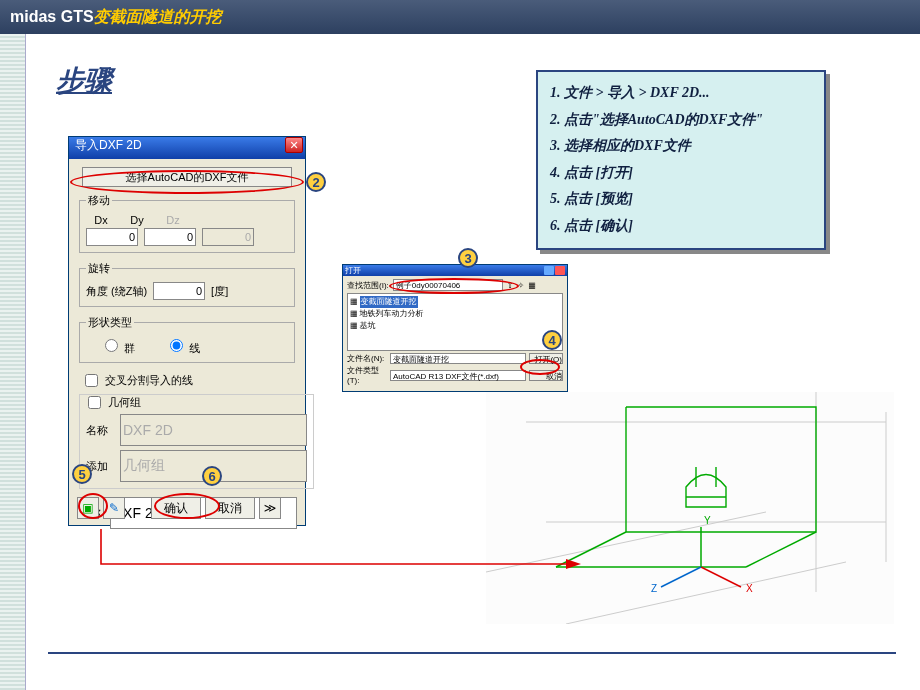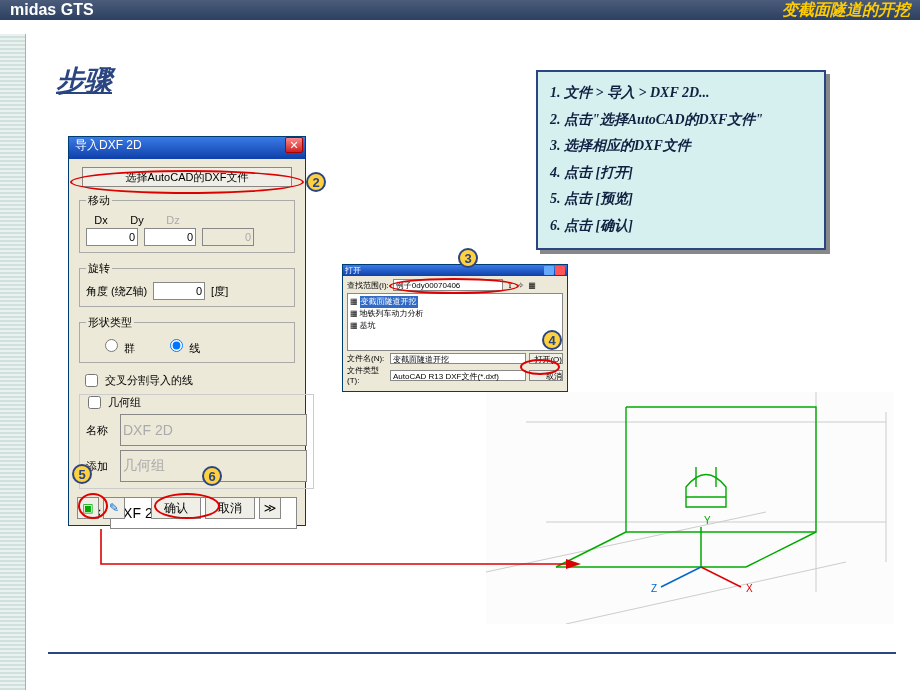--- a/index.html
+++ b/index.html
@@ -6,25 +6,25 @@
   body {
     margin: 0;
     width: 920px;
     height: 690px;
     background: #fff;
     font-family: "Microsoft YaHei", "SimSun", Arial, sans-serif;
     position: relative;
     overflow: hidden;
   }
   .header {
-    height: 20px;
+    height: 34px;
     background: linear-gradient(#4a5c7a, #2d4060);
     display: flex;
     align-items: center;
-    justify-content: space-between;
+    justify-content: flex-start;
     padding: 0 10px;
     color: #fff;
   }
   .header-left {
     font-weight: bold;
     font-size: 16px;
   }
   .header-right {
     color: #ffcc00;
     font-style: italic;

